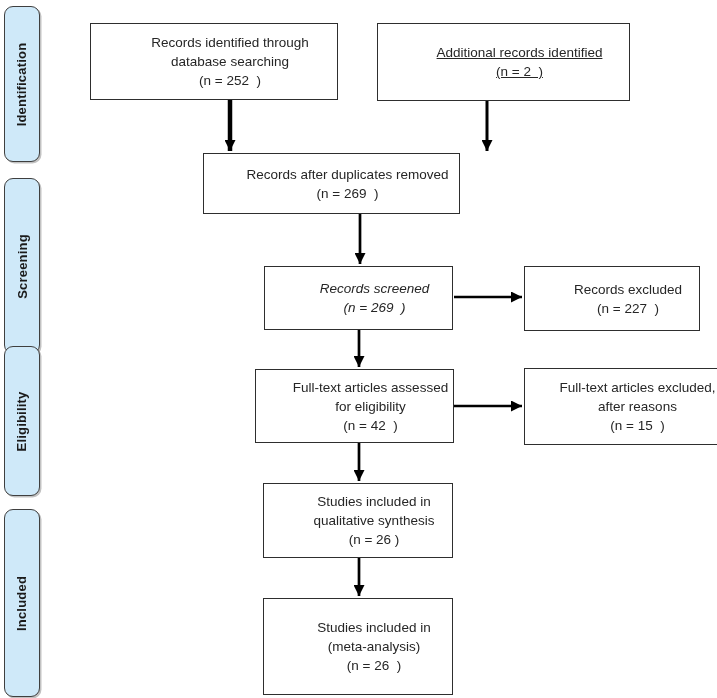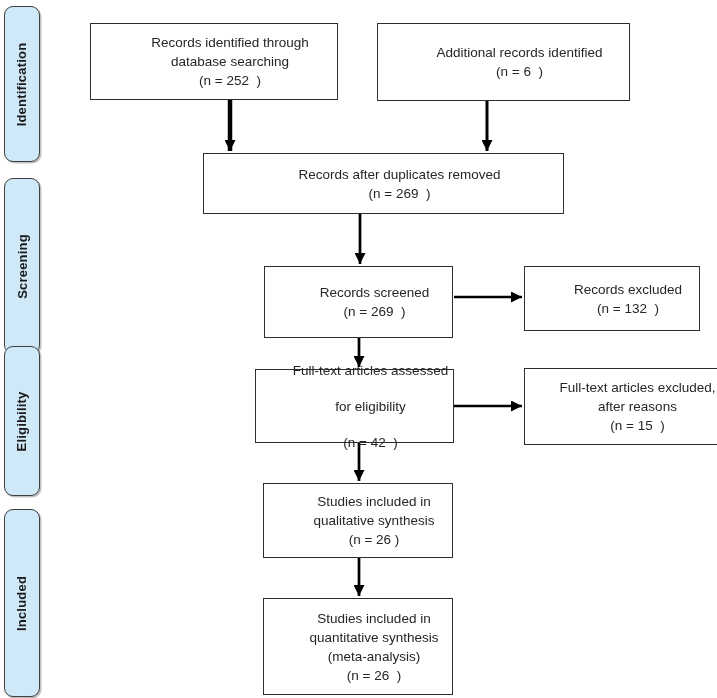--- a/index.html
+++ b/index.html
@@ -60,58 +60,57 @@
   <div class="stage" style="top:509px;height:186px;">
     <span>Included</span>
   </div>
 
   <div class="fbox" style="left:90px;top:23px;width:248px;height:77px;">
     <div>Records identified through</div>
     <div>database searching</div>
     <div>(n = 252  )</div>
   </div>
 
-  <div class="fbox" style="left:377px;top:23px;width:253px;height:78px;">
+  <div class="fbox" style="left:377px;top:23px;width:253px;height:78px;text-decoration:underline;">
     <div>Additional records identified</div>
-    <div>(n = 6  )</div>
+    <div>(n = 2  )</div>
   </div>
 
-  <div class="fbox" style="left:203px;top:153px;width:361px;height:61px;">
+  <div class="fbox" style="left:203px;top:153px;width:257px;height:61px;">
     <div>Records after duplicates removed</div>
     <div>(n = 269  )</div>
   </div>
 
-  <div class="fbox" style="left:264px;top:266px;width:189px;height:72px;">
+  <div class="fbox" style="left:264px;top:266px;width:189px;height:64px;font-style:italic;">
     <div>Records screened</div>
     <div>(n = 269  )</div>
   </div>
 
   <div class="fbox" style="left:524px;top:266px;width:176px;height:65px;text-align:center;">
     <div>Records excluded</div>
-    <div>(n = 132  )</div>
+    <div>(n = 227  )</div>
   </div>
 
-  <div class="fbox" style="left:255px;top:369px;width:199px;height:74px;gap:17px;">
+  <div class="fbox" style="left:255px;top:369px;width:199px;height:74px;">
     <div>Full-text articles assessed</div>
     <div>for eligibility</div>
     <div>(n = 42  )</div>
   </div>
 
   <div class="fbox" style="left:524px;top:368px;width:195px;height:77px;">
     <div>Full-text articles excluded,</div>
     <div>after reasons</div>
     <div>(n = 15  )</div>
   </div>
 
   <div class="fbox" style="left:263px;top:483px;width:190px;height:75px;">
     <div>Studies included in</div>
     <div>qualitative synthesis</div>
     <div>(n = 26 )</div>
   </div>
 
   <div class="fbox" style="left:263px;top:598px;width:190px;height:97px;">
     <div>Studies included in</div>
-    <div>quantitative synthesis</div>
     <div>(meta-analysis)</div>
     <div>(n = 26  )</div>
   </div>
 
 </div>
 
 </body></html>

